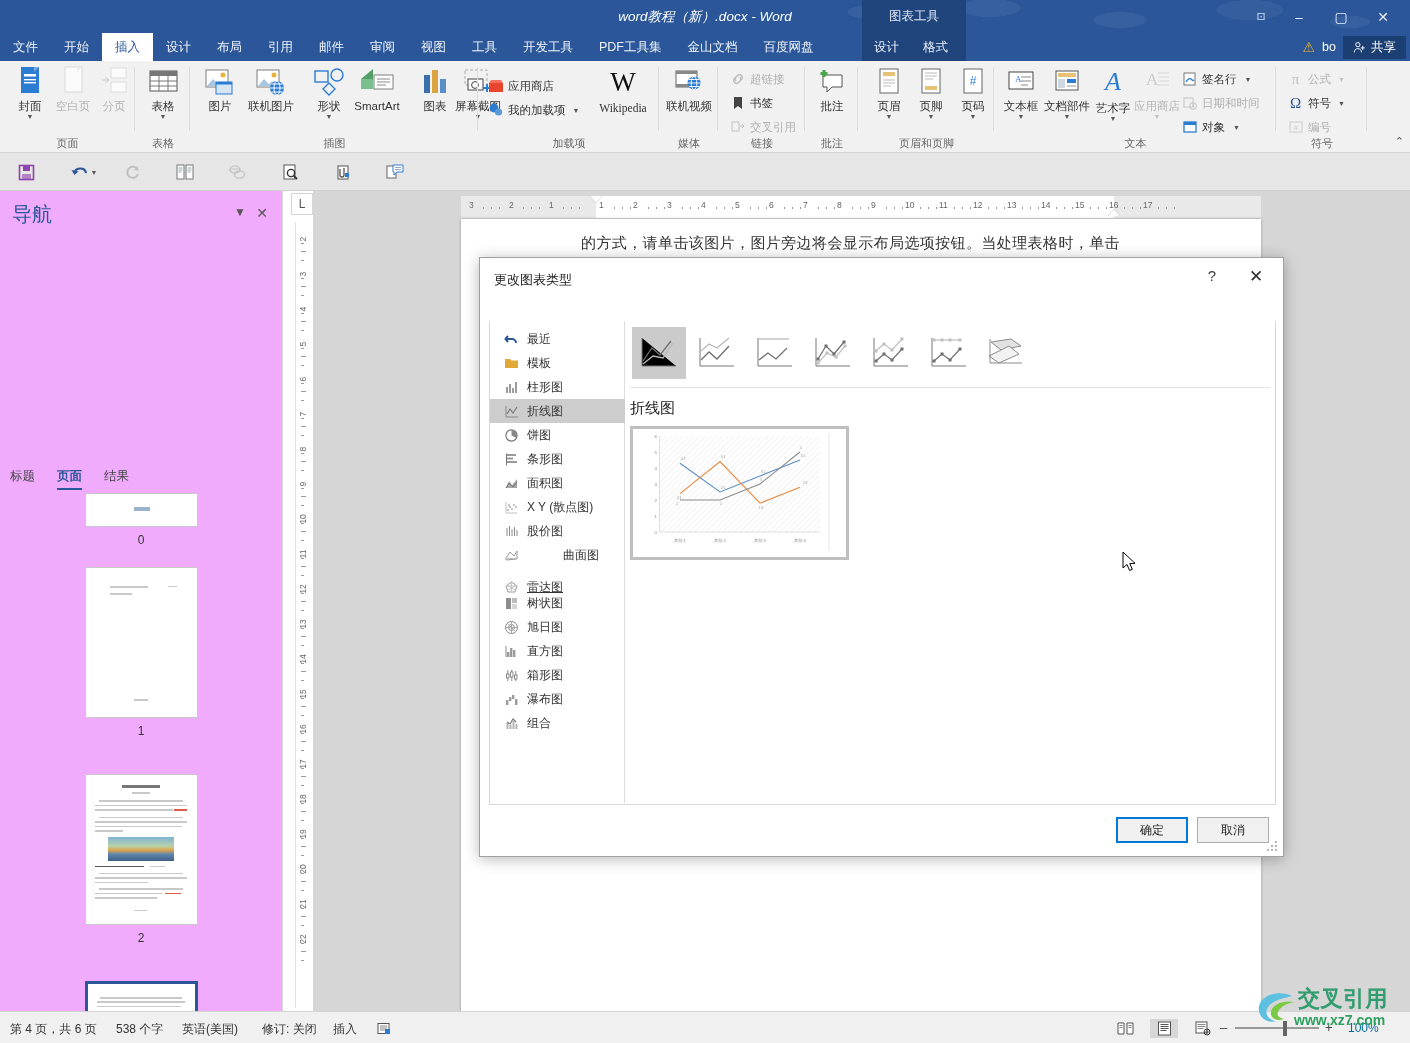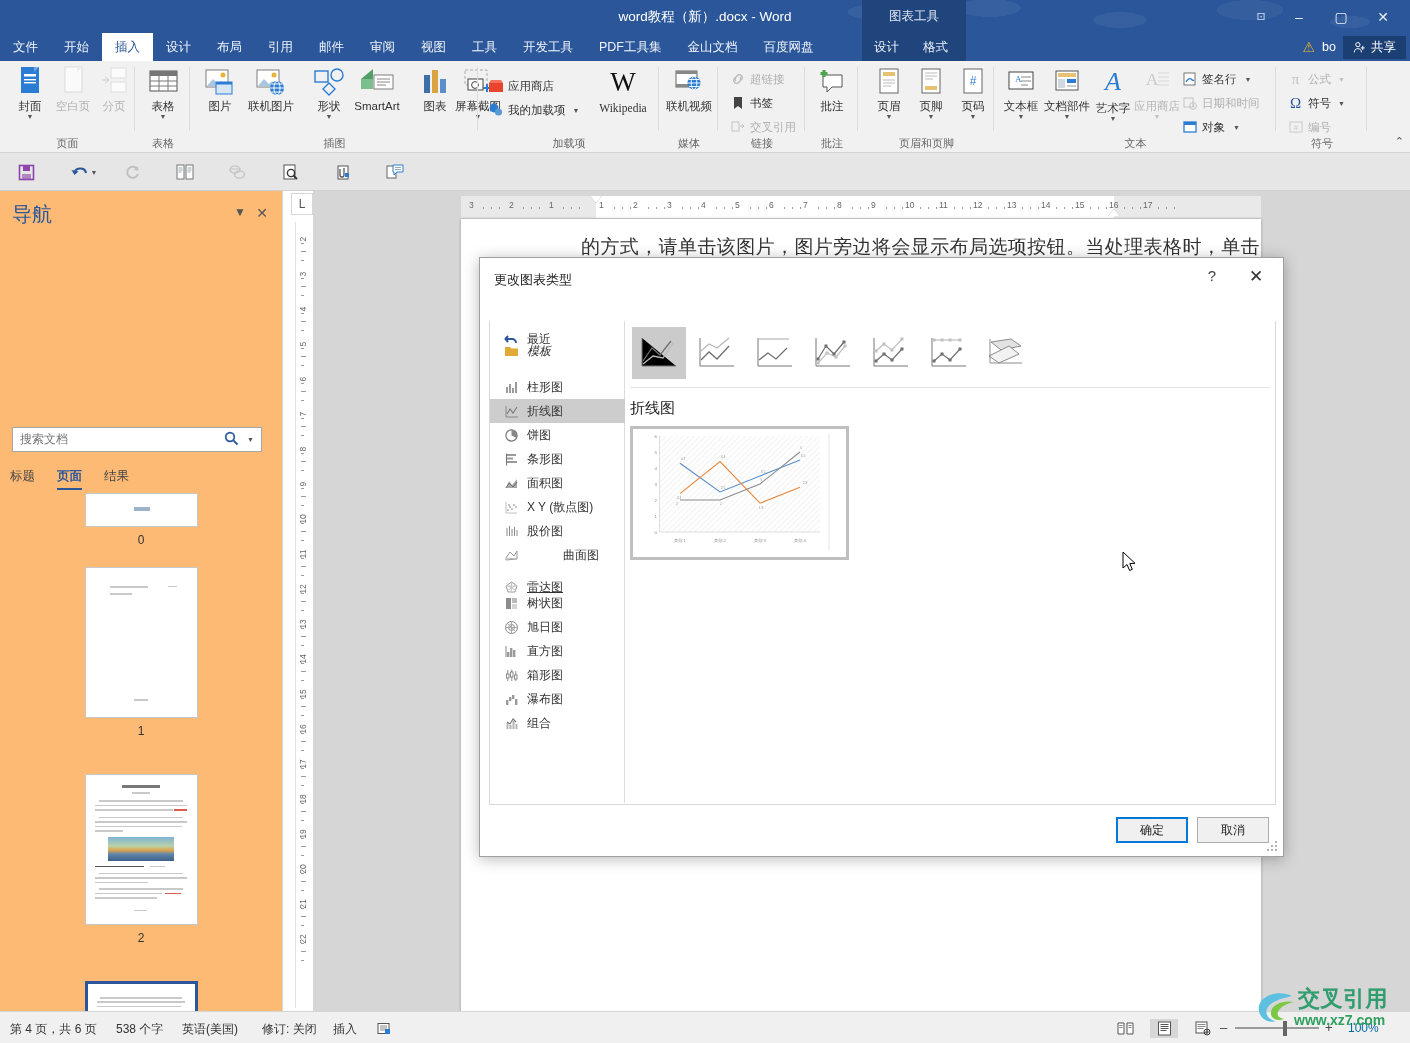--- a/index.html
+++ b/index.html
@@ -21,21 +21,21 @@
     background:
       radial-gradient(ellipse 40px 12px at 80px 12px, rgba(255,255,255,.055) 0 55%, transparent 56%),
       radial-gradient(ellipse 55px 16px at 200px 8px, rgba(255,255,255,.05) 0 55%, transparent 56%),
       radial-gradient(ellipse 48px 14px at 330px 20px, rgba(255,255,255,.05) 0 55%, transparent 56%),
       radial-gradient(ellipse 60px 18px at 460px 10px, rgba(255,255,255,.045) 0 55%, transparent 56%),
       radial-gradient(ellipse 36px 11px at 560px 22px, rgba(255,255,255,.05) 0 55%, transparent 56%);
     pointer-events:none;
   }
   .doc-title {
     position:absolute; left:0; top:0; width:1410px; height:33px;
-    line-height:33px; text-align:center; font-size:13.5px; color:#ffffff;
+    line-height:33px; text-align:center; font-size:13.5px; color:#ffffff;font-style:italic;
   }
   .ctx-tab-label {
     position:absolute; left:862px; top:0; width:104px; height:33px;
     line-height:33px; text-align:center; font-size:12.5px;
     color:#dde6f3; background:#20447c;
   }
   .win-btns { position:absolute; right:6px; top:0; height:33px; display:flex; align-items:center; }
   .win-btn { width:42px; height:28px; display:flex; align-items:center; justify-content:center;
              color:#e8eef7; font-size:14px; }
   .ribbon-disp { width:34px; height:28px; display:flex; align-items:center; justify-content:center; color:#cfe0f5; font-size:11px;}
@@ -92,21 +92,21 @@
   
   .qat {
     position:absolute; left:0; top:153px; width:1410px; height:38px;
     background:#e6e6e6; border-bottom:1px solid #d0d0d0;
   }
   .qat-ic { position:absolute; top:8px; width:26px; height:22px; display:flex; align-items:center; justify-content:center; }
 
   
   .navpane {
     position:absolute; left:0; top:191px; width:283px; height:820px;
-    background:#fdba74; border-right:1px solid #d9d9d9;
+    background:#f0abfc; border-right:1px solid #d9d9d9;
   }
   .nav-title { position:absolute; left:12px; top:10px; font-size:20px; color:#2b579a; }
   .nav-hdr-btn { position:absolute; top:14px; color:#555; font-size:12px; }
   .nav-search {
     position:absolute; left:12px; top:236px; width:250px; height:25px;
     border:1px solid #a6a6a6; background:#fff;
   }
   .nav-search input {
     position:absolute; left:5px; top:3px; width:190px; border:0; outline:0;
     font-size:12px; font-family:inherit; color:#333; background:transparent;
@@ -152,21 +152,21 @@
   .hruler .white { position:absolute; left:135px; top:0; width:518px; height:22px; background:#fff; }
   .hr-lab { position:absolute; top:4px; font-size:8.5px; color:#666; }
   .hr-dot  { position:absolute; top:11px; width:1px; height:2px; background:#999; }
   .indent-top { position:absolute; left:0; top:0; width:0;height:0;
                 border-left:6px solid transparent;border-right:6px solid transparent;border-top:7px solid #fff;
                 filter:drop-shadow(0 0 0.5px #777); }
   .page {
     position:absolute; left:148px; top:28px; width:800px; height:810px;
     background:#fff; box-shadow:0 0 3px rgba(0,0,0,.25);
   }
-  .doc-line { position:absolute; font-size:19px; color:#333; letter-spacing:.4px; white-space:nowrap; }
+  .doc-line { position:absolute; font-size:15px; color:#333; letter-spacing:.4px; white-space:nowrap; }
 
   
   .dlg {
     position:absolute; left:479px; top:257px; width:805px; height:600px;
     background:#fff; border:1px solid #a0a0a0; box-shadow:0 2px 14px rgba(0,0,0,.28);
   }
   .dlg-title { position:absolute; left:14px; top:13px; font-size:13px; color:#222; }
   .dlg-help { position:absolute; right:58px; top:9px; font-size:15px; color:#444; width:26px; text-align:center;}
   .dlg-close { position:absolute; right:14px; top:8px; font-size:17px; color:#333; width:26px; text-align:center;}
   .dlg-tabrow { position:absolute; left:0; top:41px; width:805px; height:22px; border-bottom:1px solid #c9c9c9;}
@@ -693,30 +693,20 @@
         <path d="M9 3.5h6M9 5.5h6" stroke="#9ab"></path>
       </svg>
   </div>
 </div>
 
 <div class="navpane">
   <div class="nav-title">导航</div>
   <div class="nav-hdr-btn" style="right:36px">▼</div>
   <div class="nav-hdr-btn" style="right:14px;font-size:14px">✕</div>
 
-  <div class="nav-search">
-    <input placeholder="搜索文档" style="">
-    <span class="mag">
-      <svg width="15" height="15" viewBox="0 0 15 15">
-          <circle cx="6" cy="6" r="4.3" fill="none" stroke="#2b579a" stroke-width="1.7"></circle>
-          <path d="M9.3 9.3 L13.5 13.5" stroke="#2b579a" stroke-width="1.9"></path>
-        </svg>
-    </span>
-    <span class="cv">▼</span>
-  </div>
 
   <div class="nav-tabs" id="navtabs-host">
       <div class="nav-tab">标题</div>
       <div class="nav-tab active">页面</div>
       <div class="nav-tab">结果</div>
     </div>
 
   <div class="thumbs">
 
     <div class="thumb-wrap" style="top:0">
@@ -986,21 +976,21 @@
     <div class="dlg-left" id="cttypes-host">
         <div class="ct-item" style="top: 6px;">
           <span class="ct-ic">
             <svg width="15" height="15" viewBox="0 0 15 15">
               <path d="M4 4 L1.5 7 L4 10" fill="none" stroke="#2b579a" stroke-width="2"></path>
               <path d="M2 7h6a4 4 0 014 4" fill="none" stroke="#2b579a" stroke-width="2"></path>
             </svg>
           </span>
           <span>最近</span>
         </div>
-        <div class="ct-item" style="top: 18px; font-style: italic;">
+        <div class="ct-item" style="top: 30px;">
           <span class="ct-ic">
             <svg width="15" height="15" viewBox="0 0 15 15">
               <path d="M1 3h5l1.3 1.6H14V12H1z" fill="#e0a938"></path>
             </svg>
           </span>
           <span>模板</span>
         </div>
         <div class="ct-item" style="top: 54px;">
           <span class="ct-ic">
             <svg width="15" height="15" viewBox="0 0 15 15">

